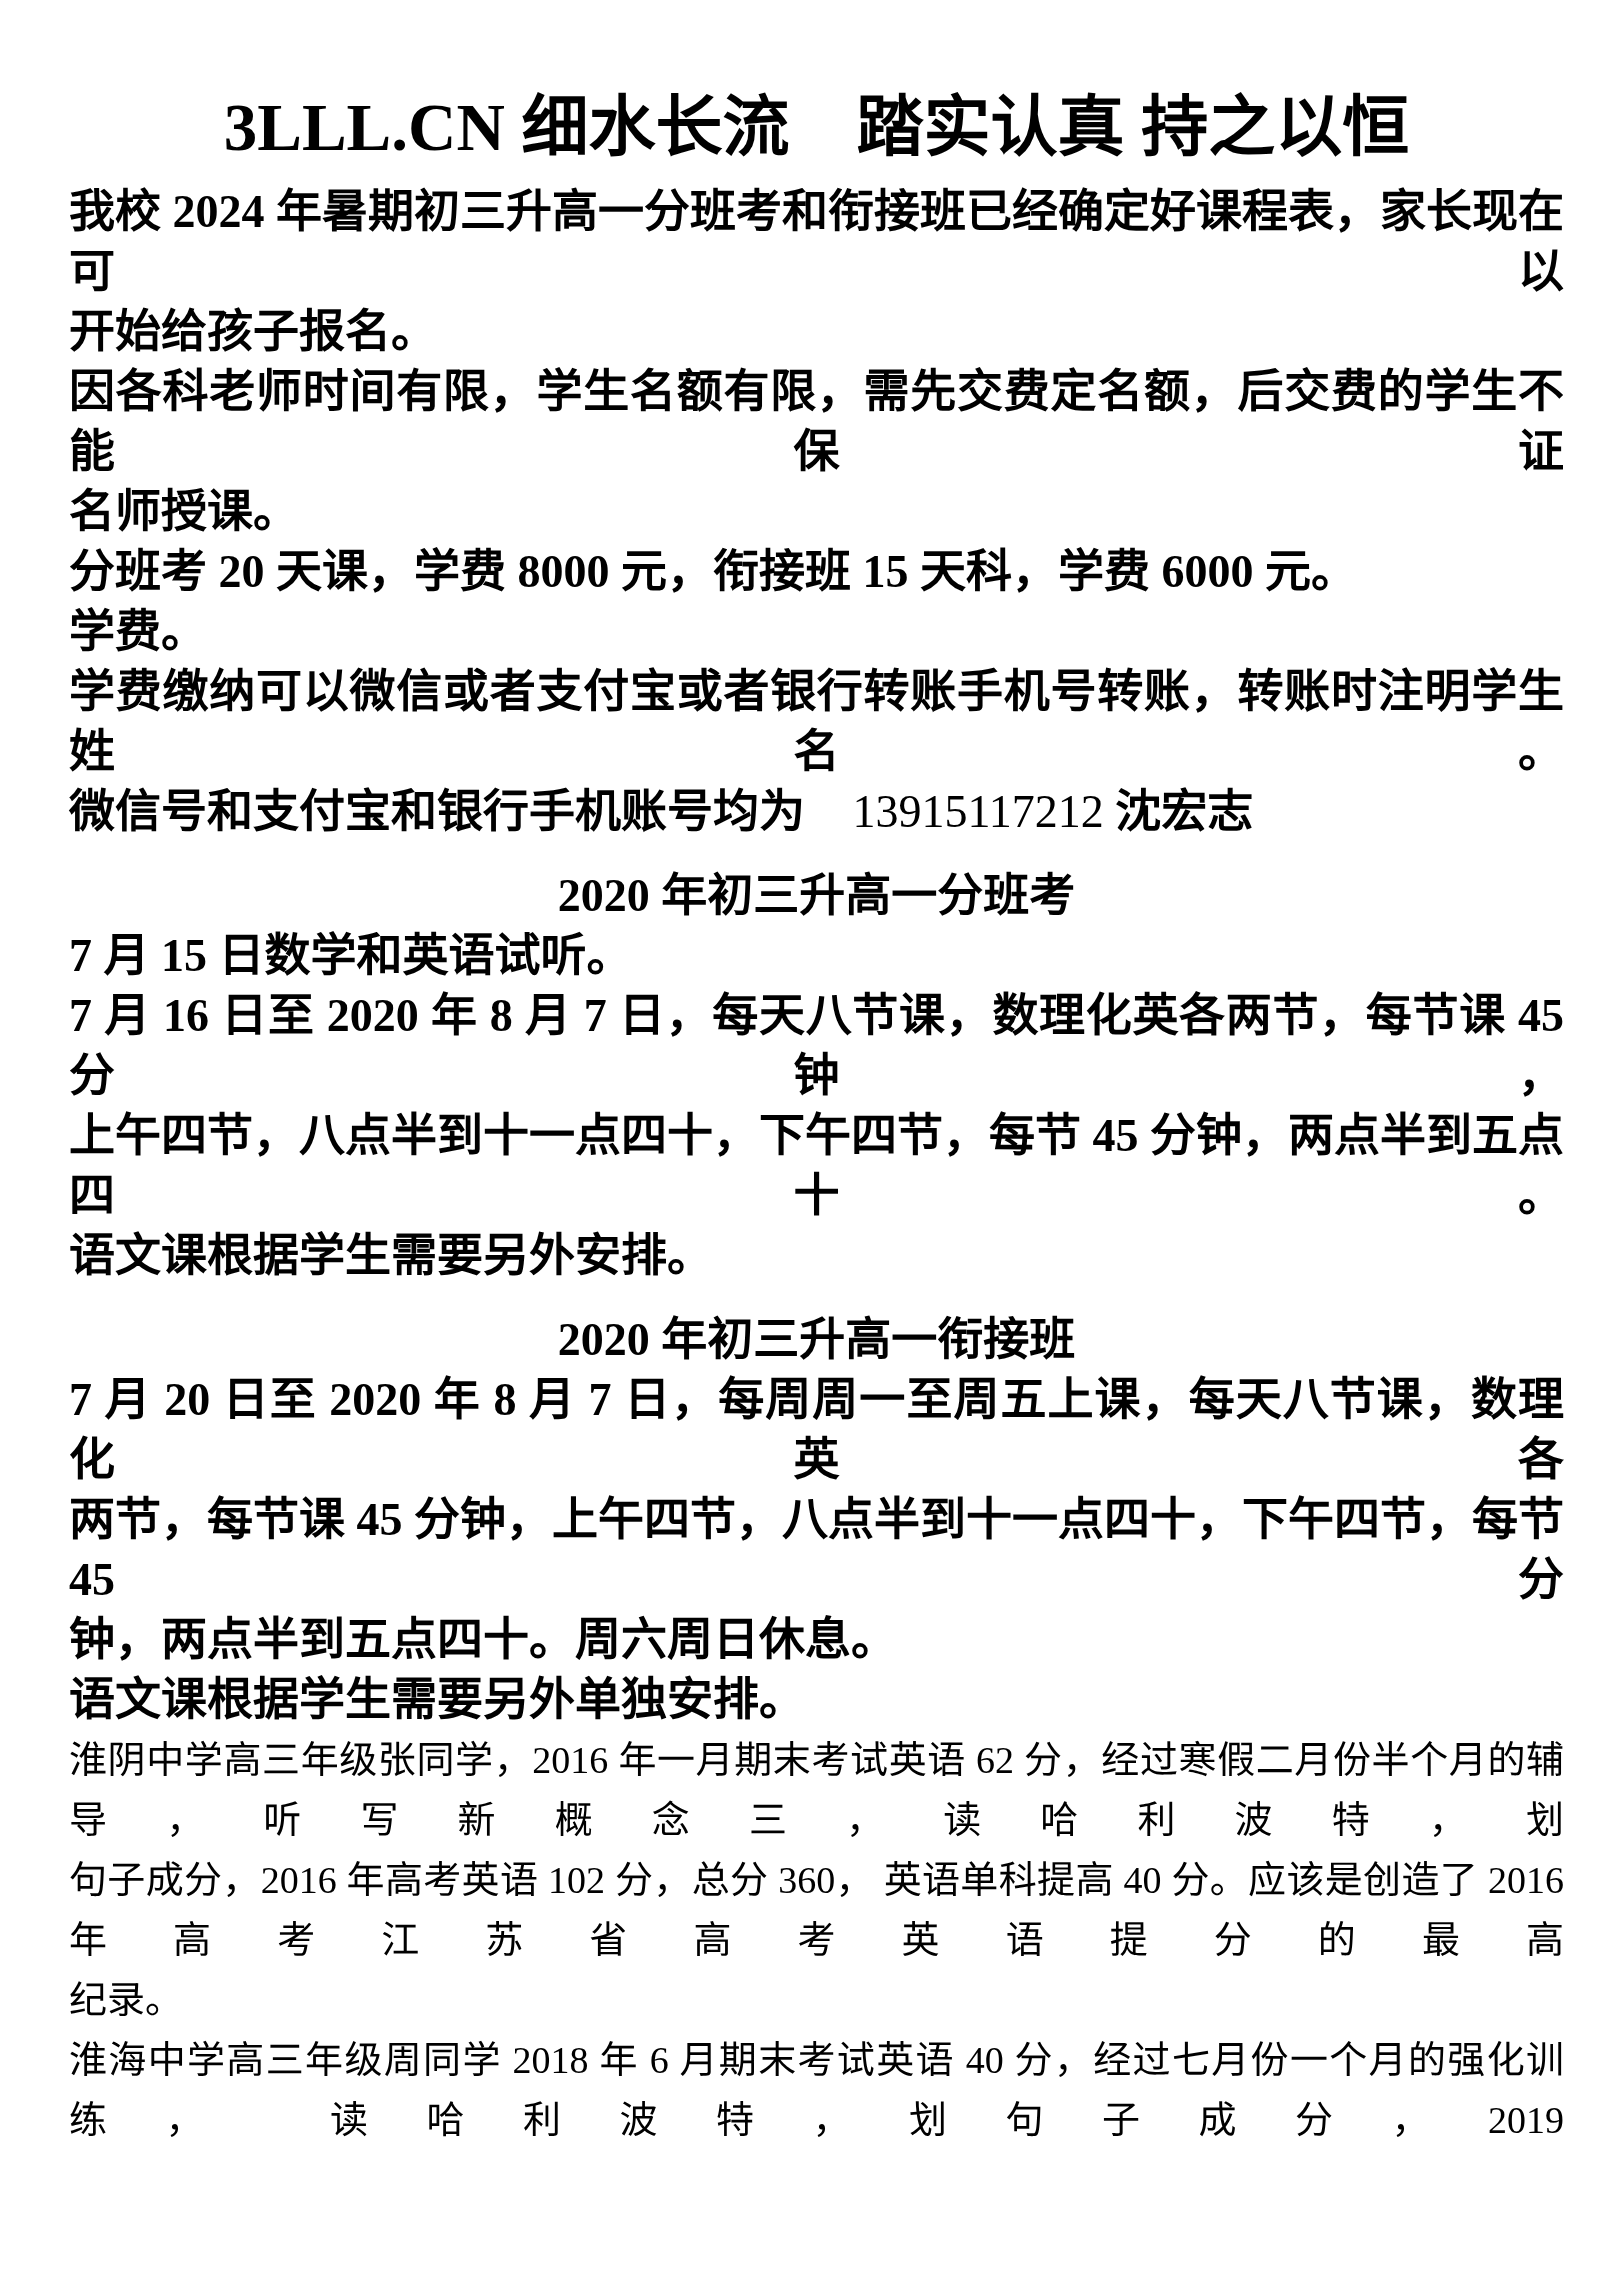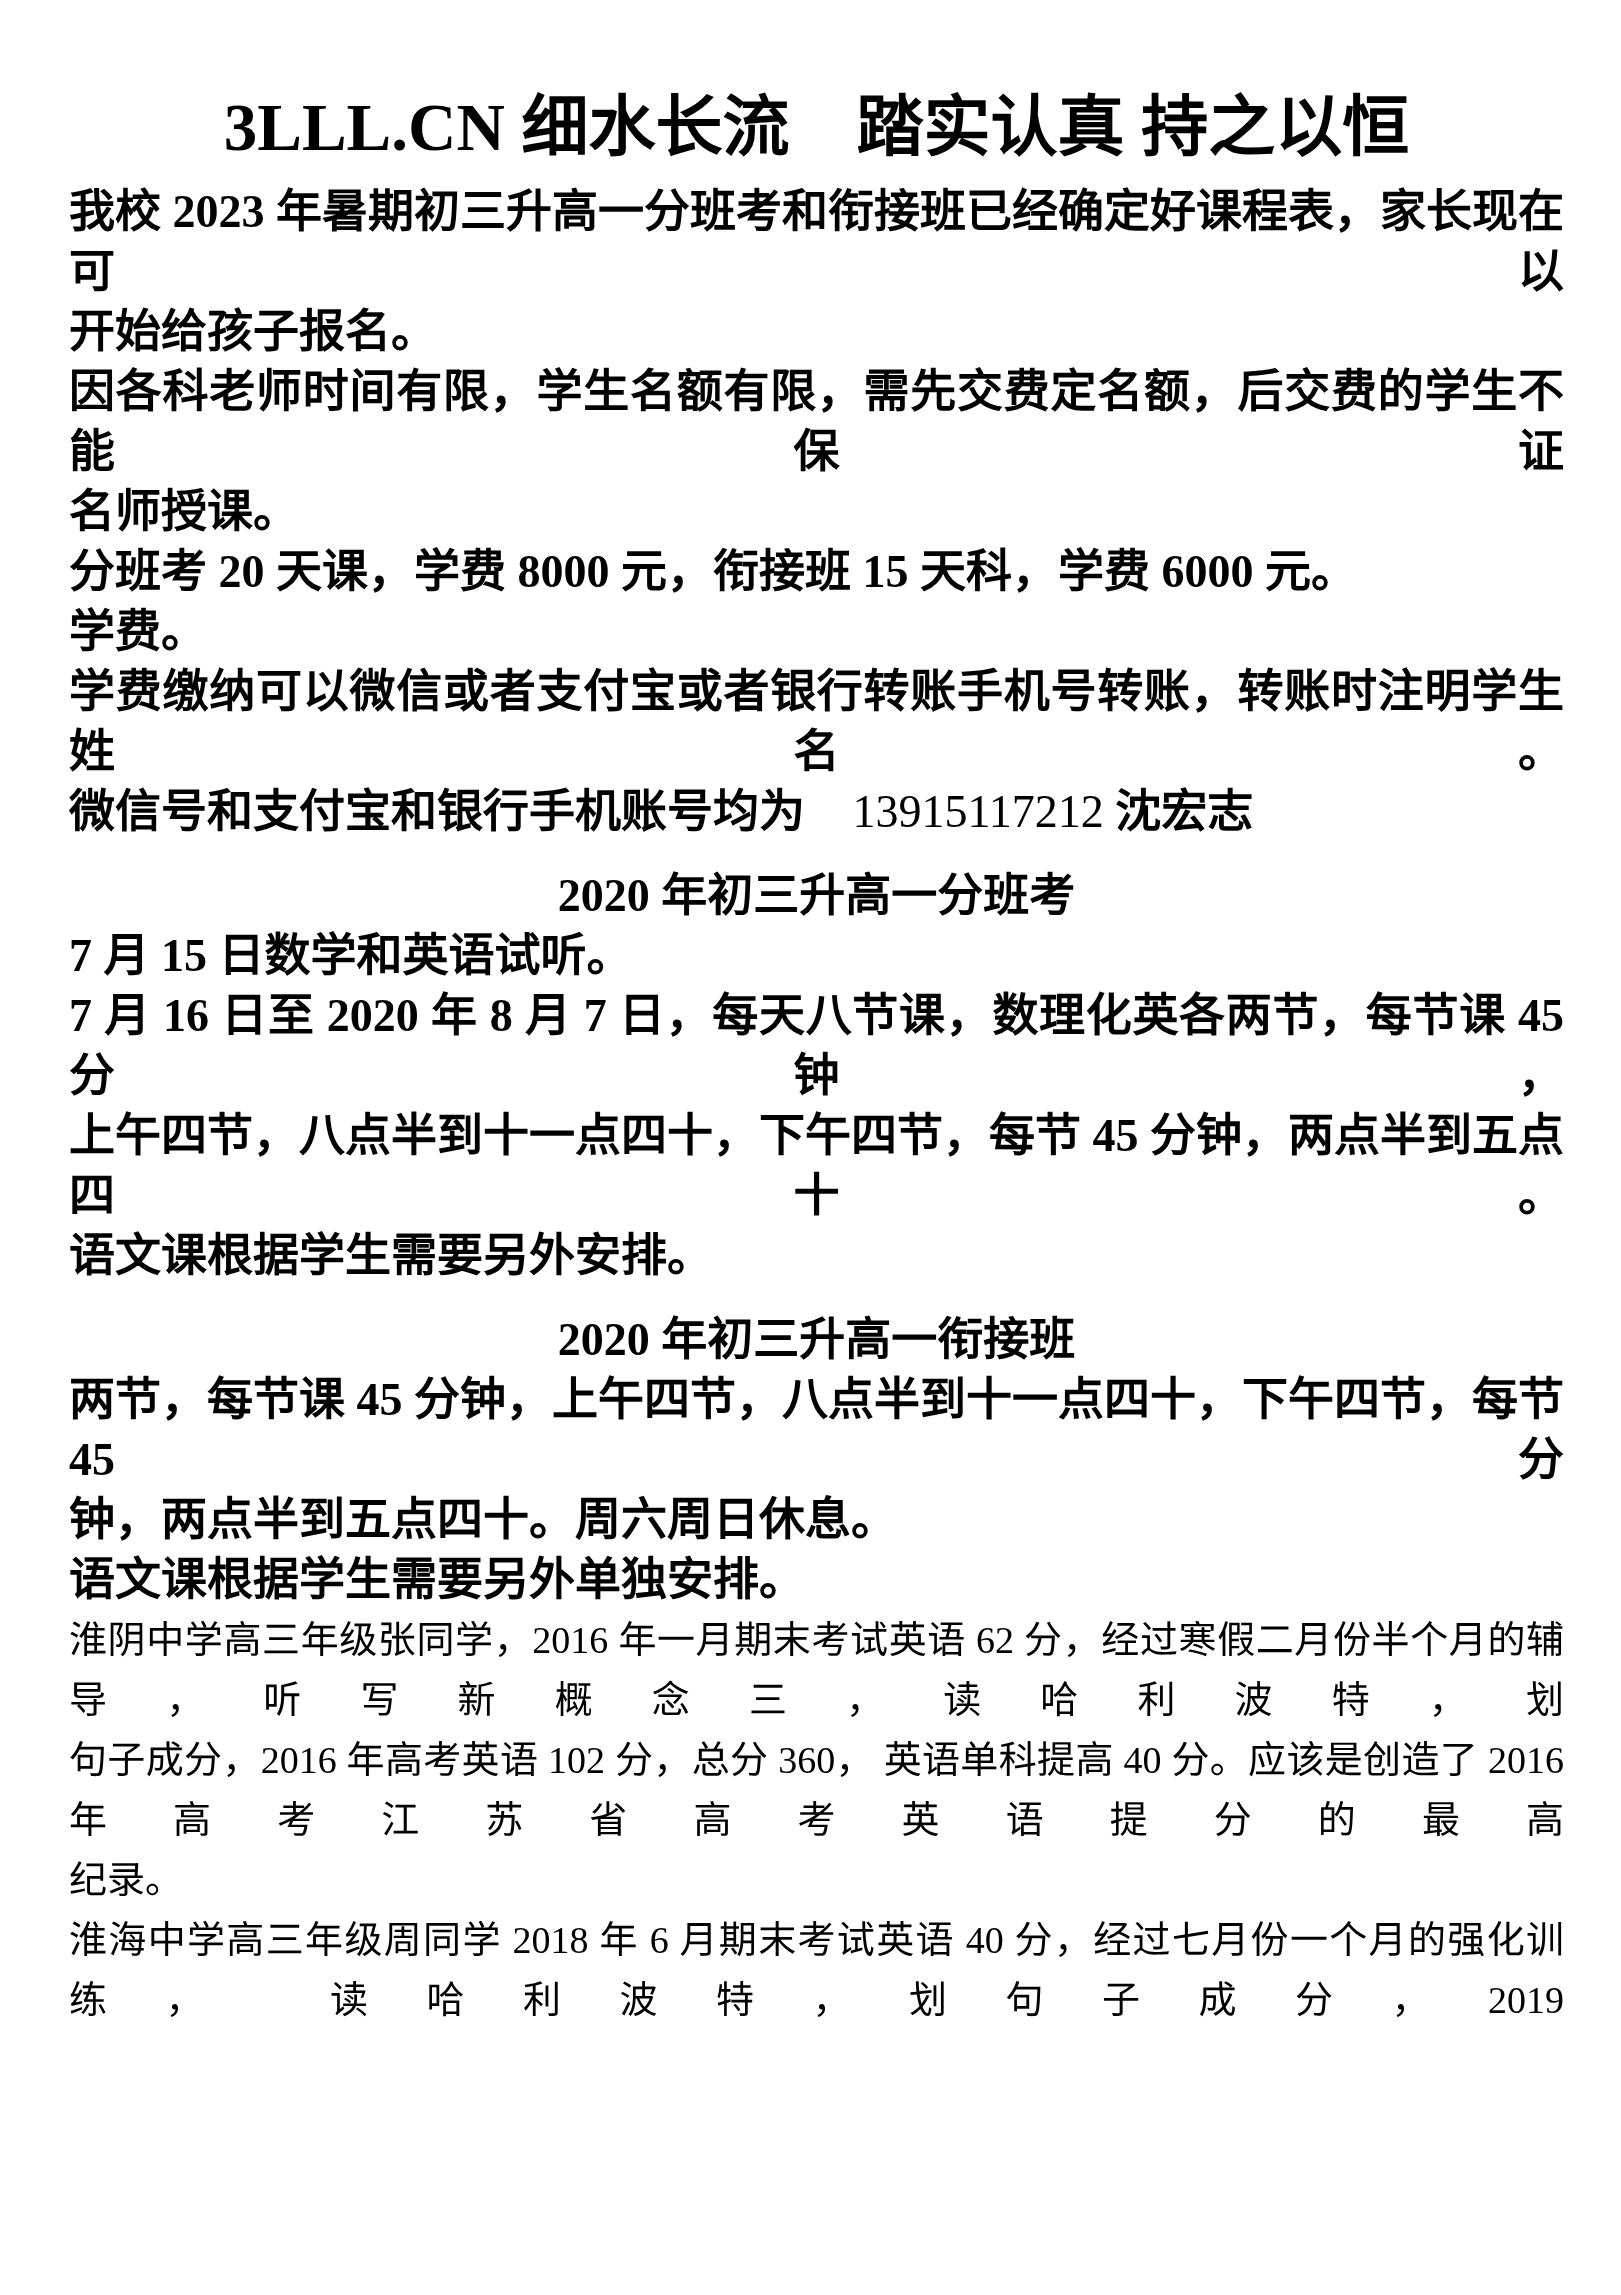--- a/index.html
+++ b/index.html
@@ -34,34 +34,35 @@
   .sh    { font-size: 32px; font-weight: normal; text-align: center; text-align-last: center; margin-top: 10px; }
   .small { font-size: 38px; font-weight: normal; }
   .b      { font-weight: normal; margin-left: 36px; }
 </style>
 </head>
 <body>
 
 <div class="page">
   <div class="doc-title">3LLL.CN 细水长流　踏实认真 持之以恒</div>
   <div>
-      <div class="line body just"><span>我校 2023 年暑期初三升高一分班考和衔接班已经确定好课程表，家长现在可以</span></div>
+      <div class="line body just"><span>我校 2024 年暑期初三升高一分班考和衔接班已经确定好课程表，家长现在可以</span></div>
       <div class="line body"><span>开始给孩子报名。</span></div>
       <div class="line body just"><span>因各科老师时间有限，学生名额有限，需先交费定名额，后交费的学生不能保证</span></div>
       <div class="line body"><span>名师授课。</span></div>
       <div class="line body"><span>分班考 20 天课，学费 8000 元，衔接班 15 天科，学费 6000 元。</span></div>
       <div class="line body"><span>学费。</span></div>
       <div class="line body just"><span>学费缴纳可以微信或者支付宝或者银行转账手机号转账，转账时注明学生姓名。</span></div>
       <div class="line body"><span>微信号和支付宝和银行手机账号均为 </span><span class="b">13915117212</span><span> 沈宏志</span></div>
       <div class="line h"><span>2020 年初三升高一分班考</span></div>
       <div class="line body"><span>7 月 15 日数学和英语试听。</span></div>
       <div class="line body just"><span>7 月 16 日至 2020 年 8 月 7 日，每天八节课，数理化英各两节，每节课 45 分钟，</span></div>
       <div class="line body just"><span>上午四节，八点半到十一点四十，下午四节，每节 45 分钟，两点半到五点四十。</span></div>
       <div class="line body"><span>语文课根据学生需要另外安排。</span></div>
       <div class="line h"><span>2020 年初三升高一衔接班</span></div>
+      <div class="line body just"><span>7 月 20 日至 2020 年 8 月 7 日，每周周一至周五上课，每天八节课，数理化英各</span></div>
       <div class="line body just"><span>两节，每节课 45 分钟，上午四节，八点半到十一点四十，下午四节，每节 45 分</span></div>
       <div class="line body"><span>钟，两点半到五点四十。周六周日休息。</span></div>
       <div class="line body"><span>语文课根据学生需要另外单独安排。</span></div>
       <div class="line small just"><span>淮阴中学高三年级张同学，2016 年一月期末考试英语 62 分，经过寒假二月份半个月的辅导，听写新概念三，读哈利波特，划</span></div>
       <div class="line small just"><span>句子成分，2016 年高考英语 102 分，总分 360， 英语单科提高 40 分。应该是创造了 2016 年高考江苏省高考英语提分的最高</span></div>
       <div class="line small"><span>纪录。</span></div>
       <div class="line small just"><span>淮海中学高三年级周同学 2018 年 6 月期末考试英语 40 分，经过七月份一个月的强化训练， 读哈利波特，划句子成分，2019</span></div>
     </div>
 </div>
 

